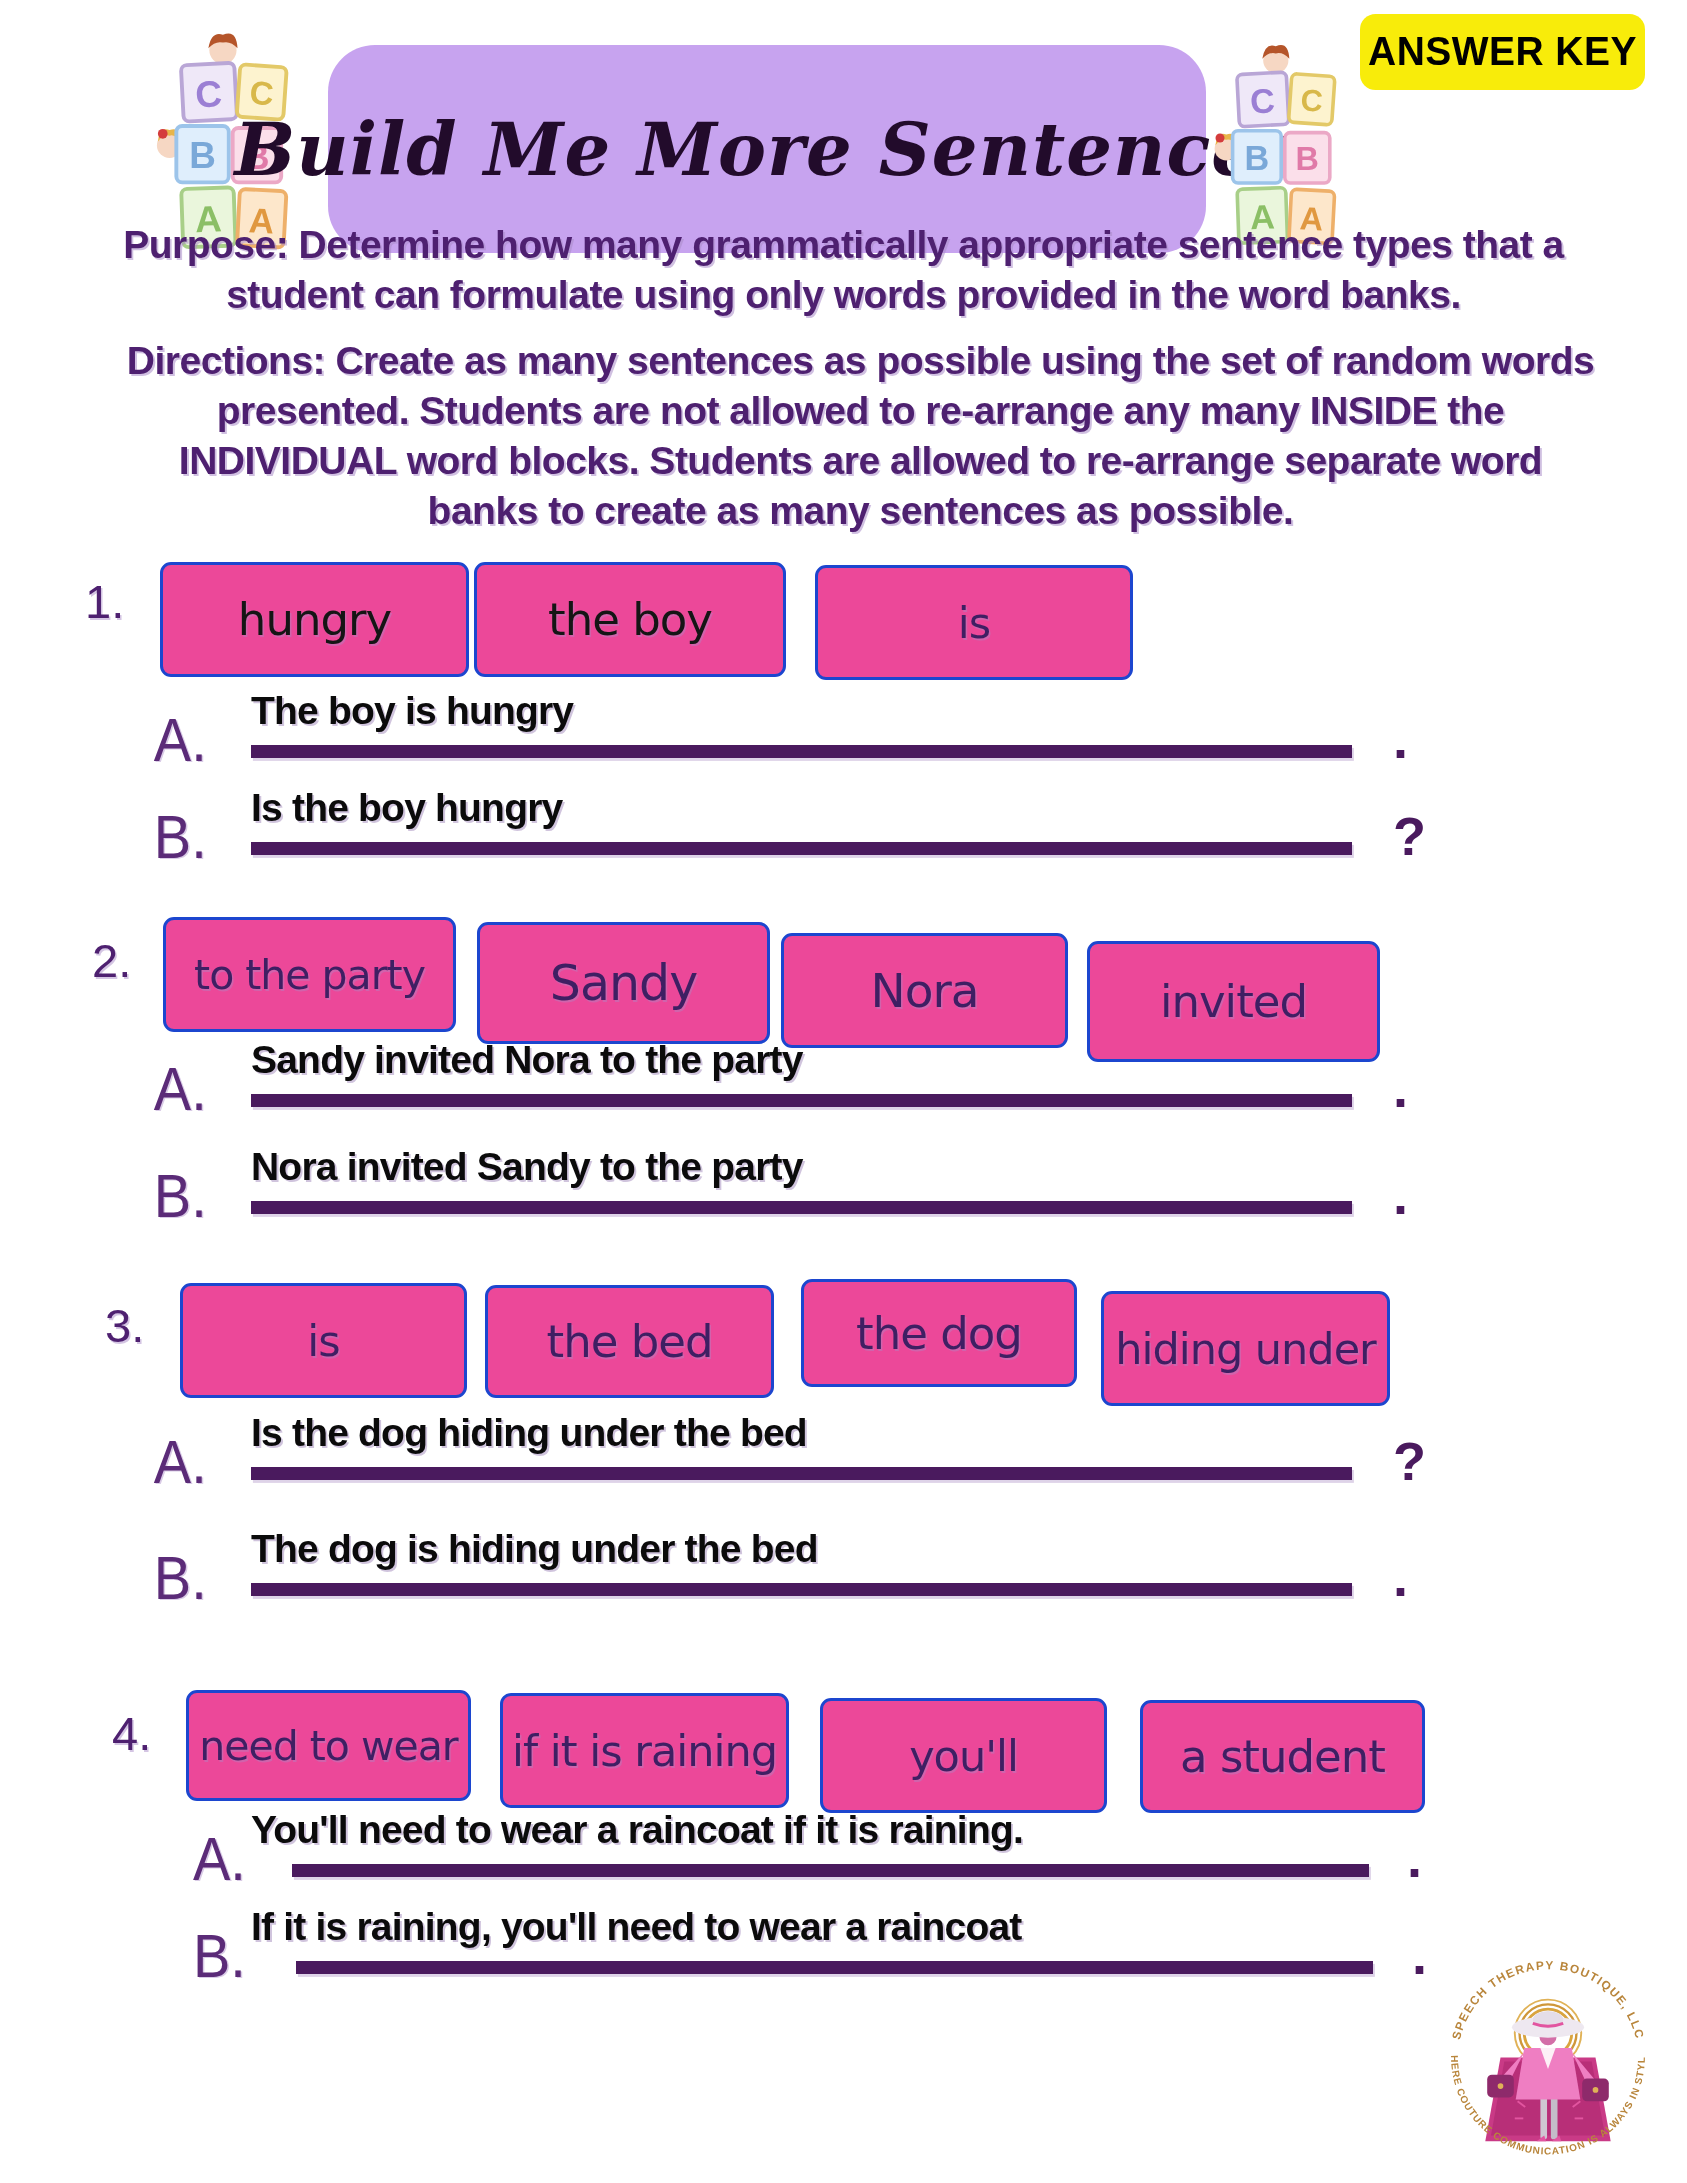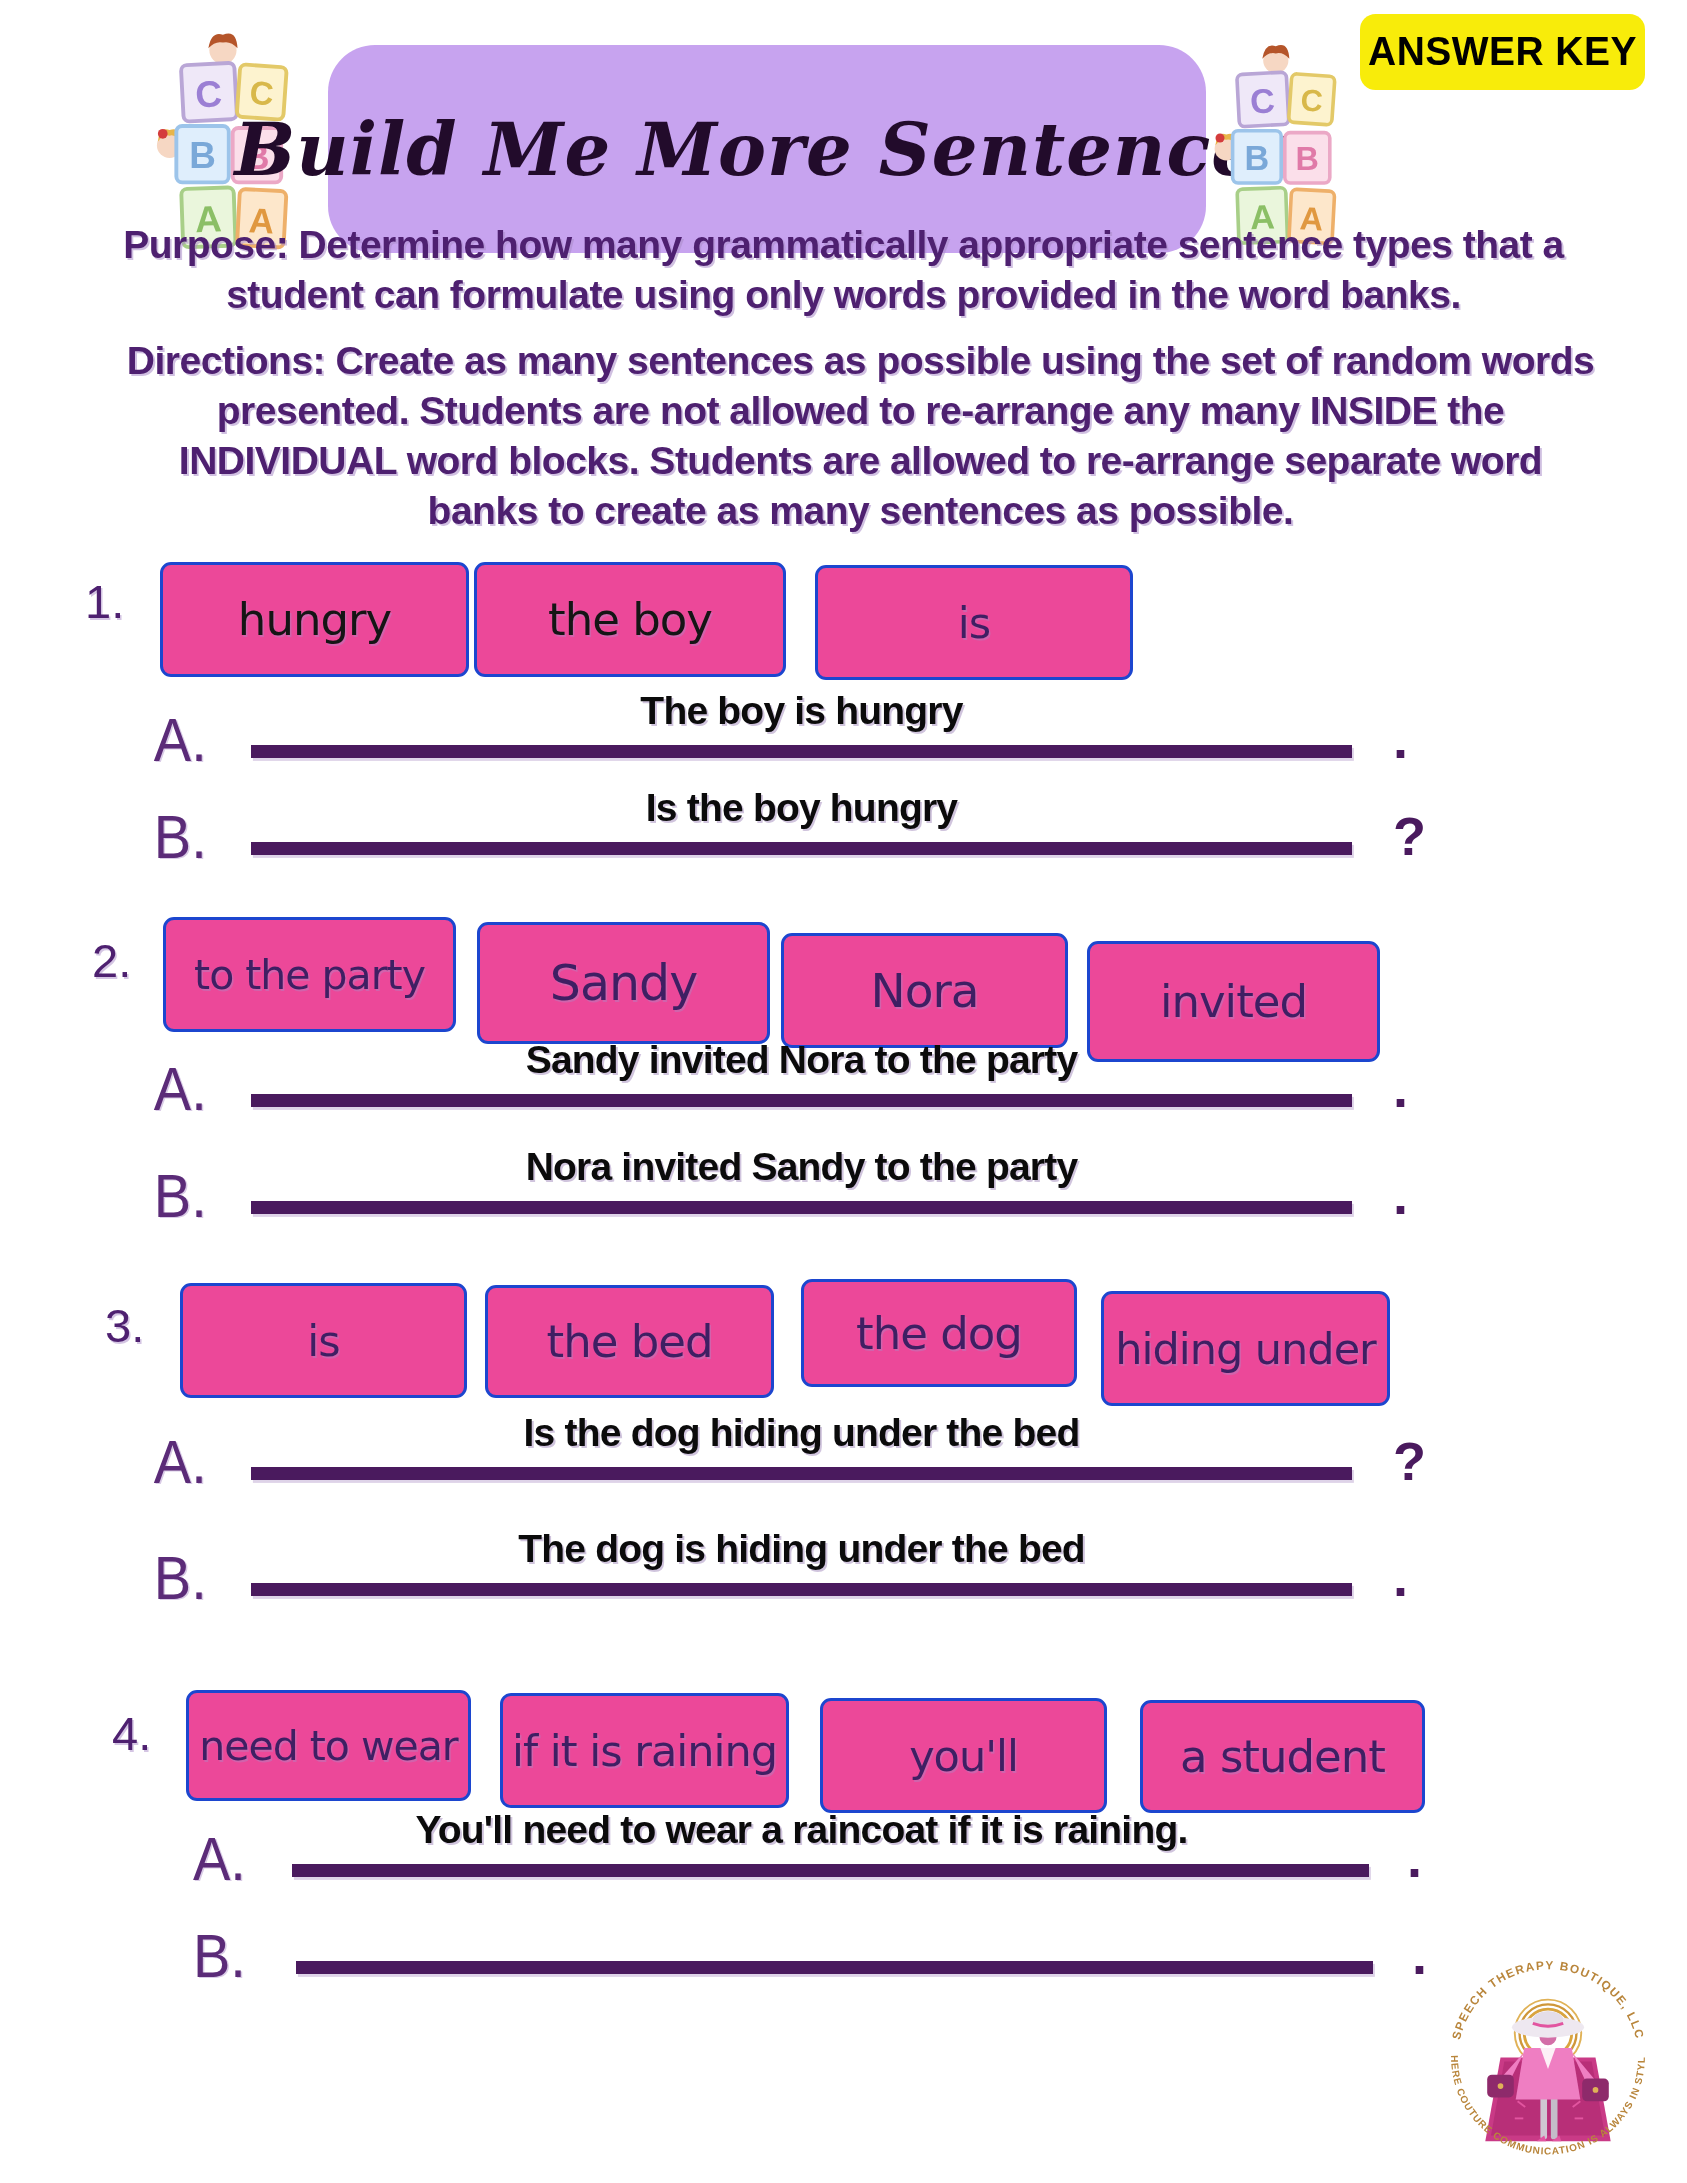--- a/index.html
+++ b/index.html
@@ -28,21 +28,21 @@
   .word-box{position:absolute;background:#ec4899;border:3.9px solid #1c46cf;border-radius:11px;
             display:flex;align-items:center;justify-content:center;}
   .wb{font-family:"DejaVu Sans",sans-serif;letter-spacing:-1px;
       text-shadow:1.5px 1.5px 0 rgba(170,140,200,.4);}
   .wb.dark{color:#151515;}
   .wb.purple{color:#3f1f63;}
 
   .answer-row{position:absolute;left:146px;width:1329px;height:89px;}
   .ab{position:absolute;left:7.8px;bottom:-13.6px;font-size:56px;font-weight:400;color:#5b2b78;
       transform:scaleY(1.08);text-shadow:1.5px 1.5px 0 rgba(170,140,200,.45);}
-  .ans-text{position:absolute;left:105px;width:1101px;bottom:25px;text-align:center;
+  .ans-text{position:absolute;left:105px;width:1101px;bottom:25px;
             font-size:39px;font-weight:800;color:#0b0b0b;letter-spacing:-0.8px;
             text-shadow:1.9px 1.9px 0 rgba(150,125,180,.45);white-space:nowrap;}
   .ans-line{position:absolute;left:105px;width:1101px;bottom:0;height:12.6px;background:#4a1a5e;
             box-shadow:1.9px 2.9px 0 rgba(160,130,190,.35);}
   .punct{position:absolute;left:1247px;bottom:-11.6px;font-size:54px;font-weight:800;color:#4a1a5e;}
 
   
   .clip{position:absolute;}
   .logo{position:absolute;left:1434px;top:1943px;width:228px;height:233px;}
 </style>
@@ -224,20 +224,21 @@
     </div>
 
   <div class="answer-row" style="top:1788px">
     <span class="ab" style="left:47px">A.</span>
     <div class="ans-text">You'll need to wear a raincoat if it is raining.</div>
     <div class="ans-line" style="left:146px;width:1077px"></div>
     <span class="punct" style="left:1261px">.</span>
   </div>
   <div class="answer-row" style="top:1885px">
     <span class="ab" style="left:47px">B.</span>
+    <div class="ans-text">If it is raining, you'll need to wear a raincoat</div>
     <div class="ans-line" style="left:150px;width:1077px"></div>
     <span class="punct" style="left:1266px">.</span>
   </div>
 
   <svg class="logo" viewBox="0 0 240 240">
     <defs>
       <path id="arcTop" d="M 25,120 A 95,95 0 0 1 215,120"></path>
       <path id="arcBottom" d="M 18,118 A 102,102 0 0 0 222,118"></path>
     </defs>
     <circle cx="120" cy="92" r="25" fill="none" stroke="#d9a43f" stroke-width="3"></circle>

